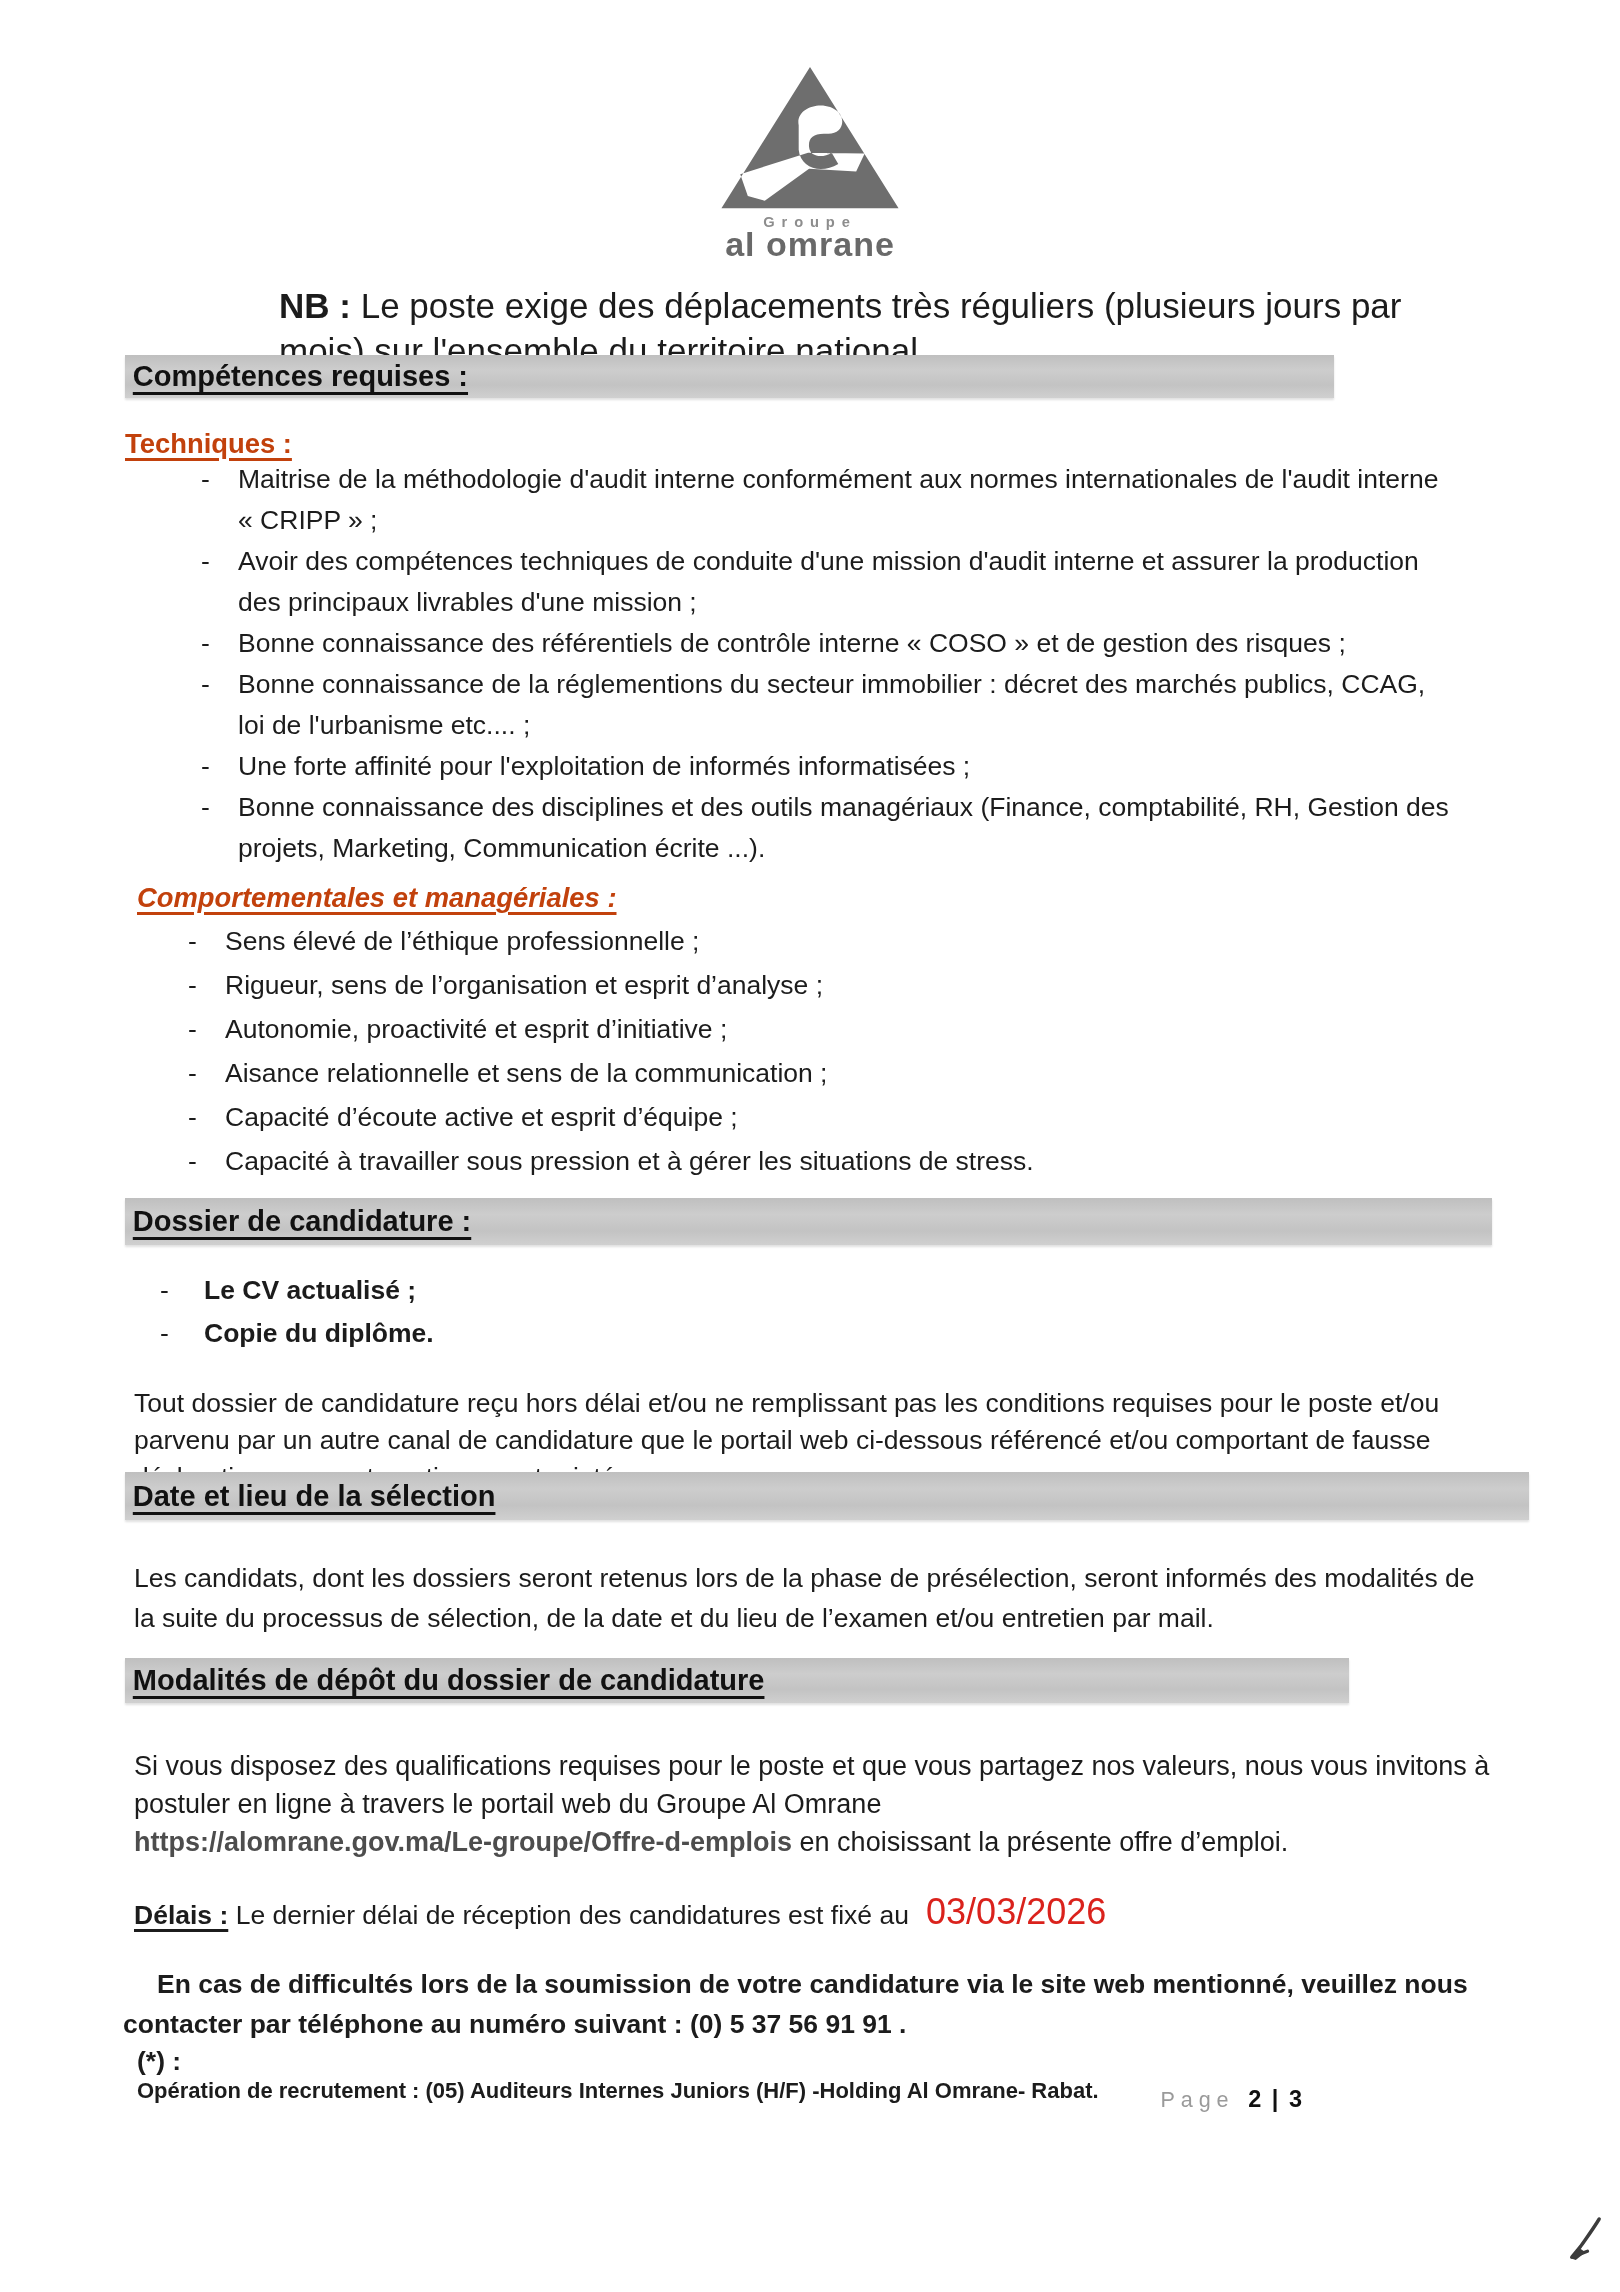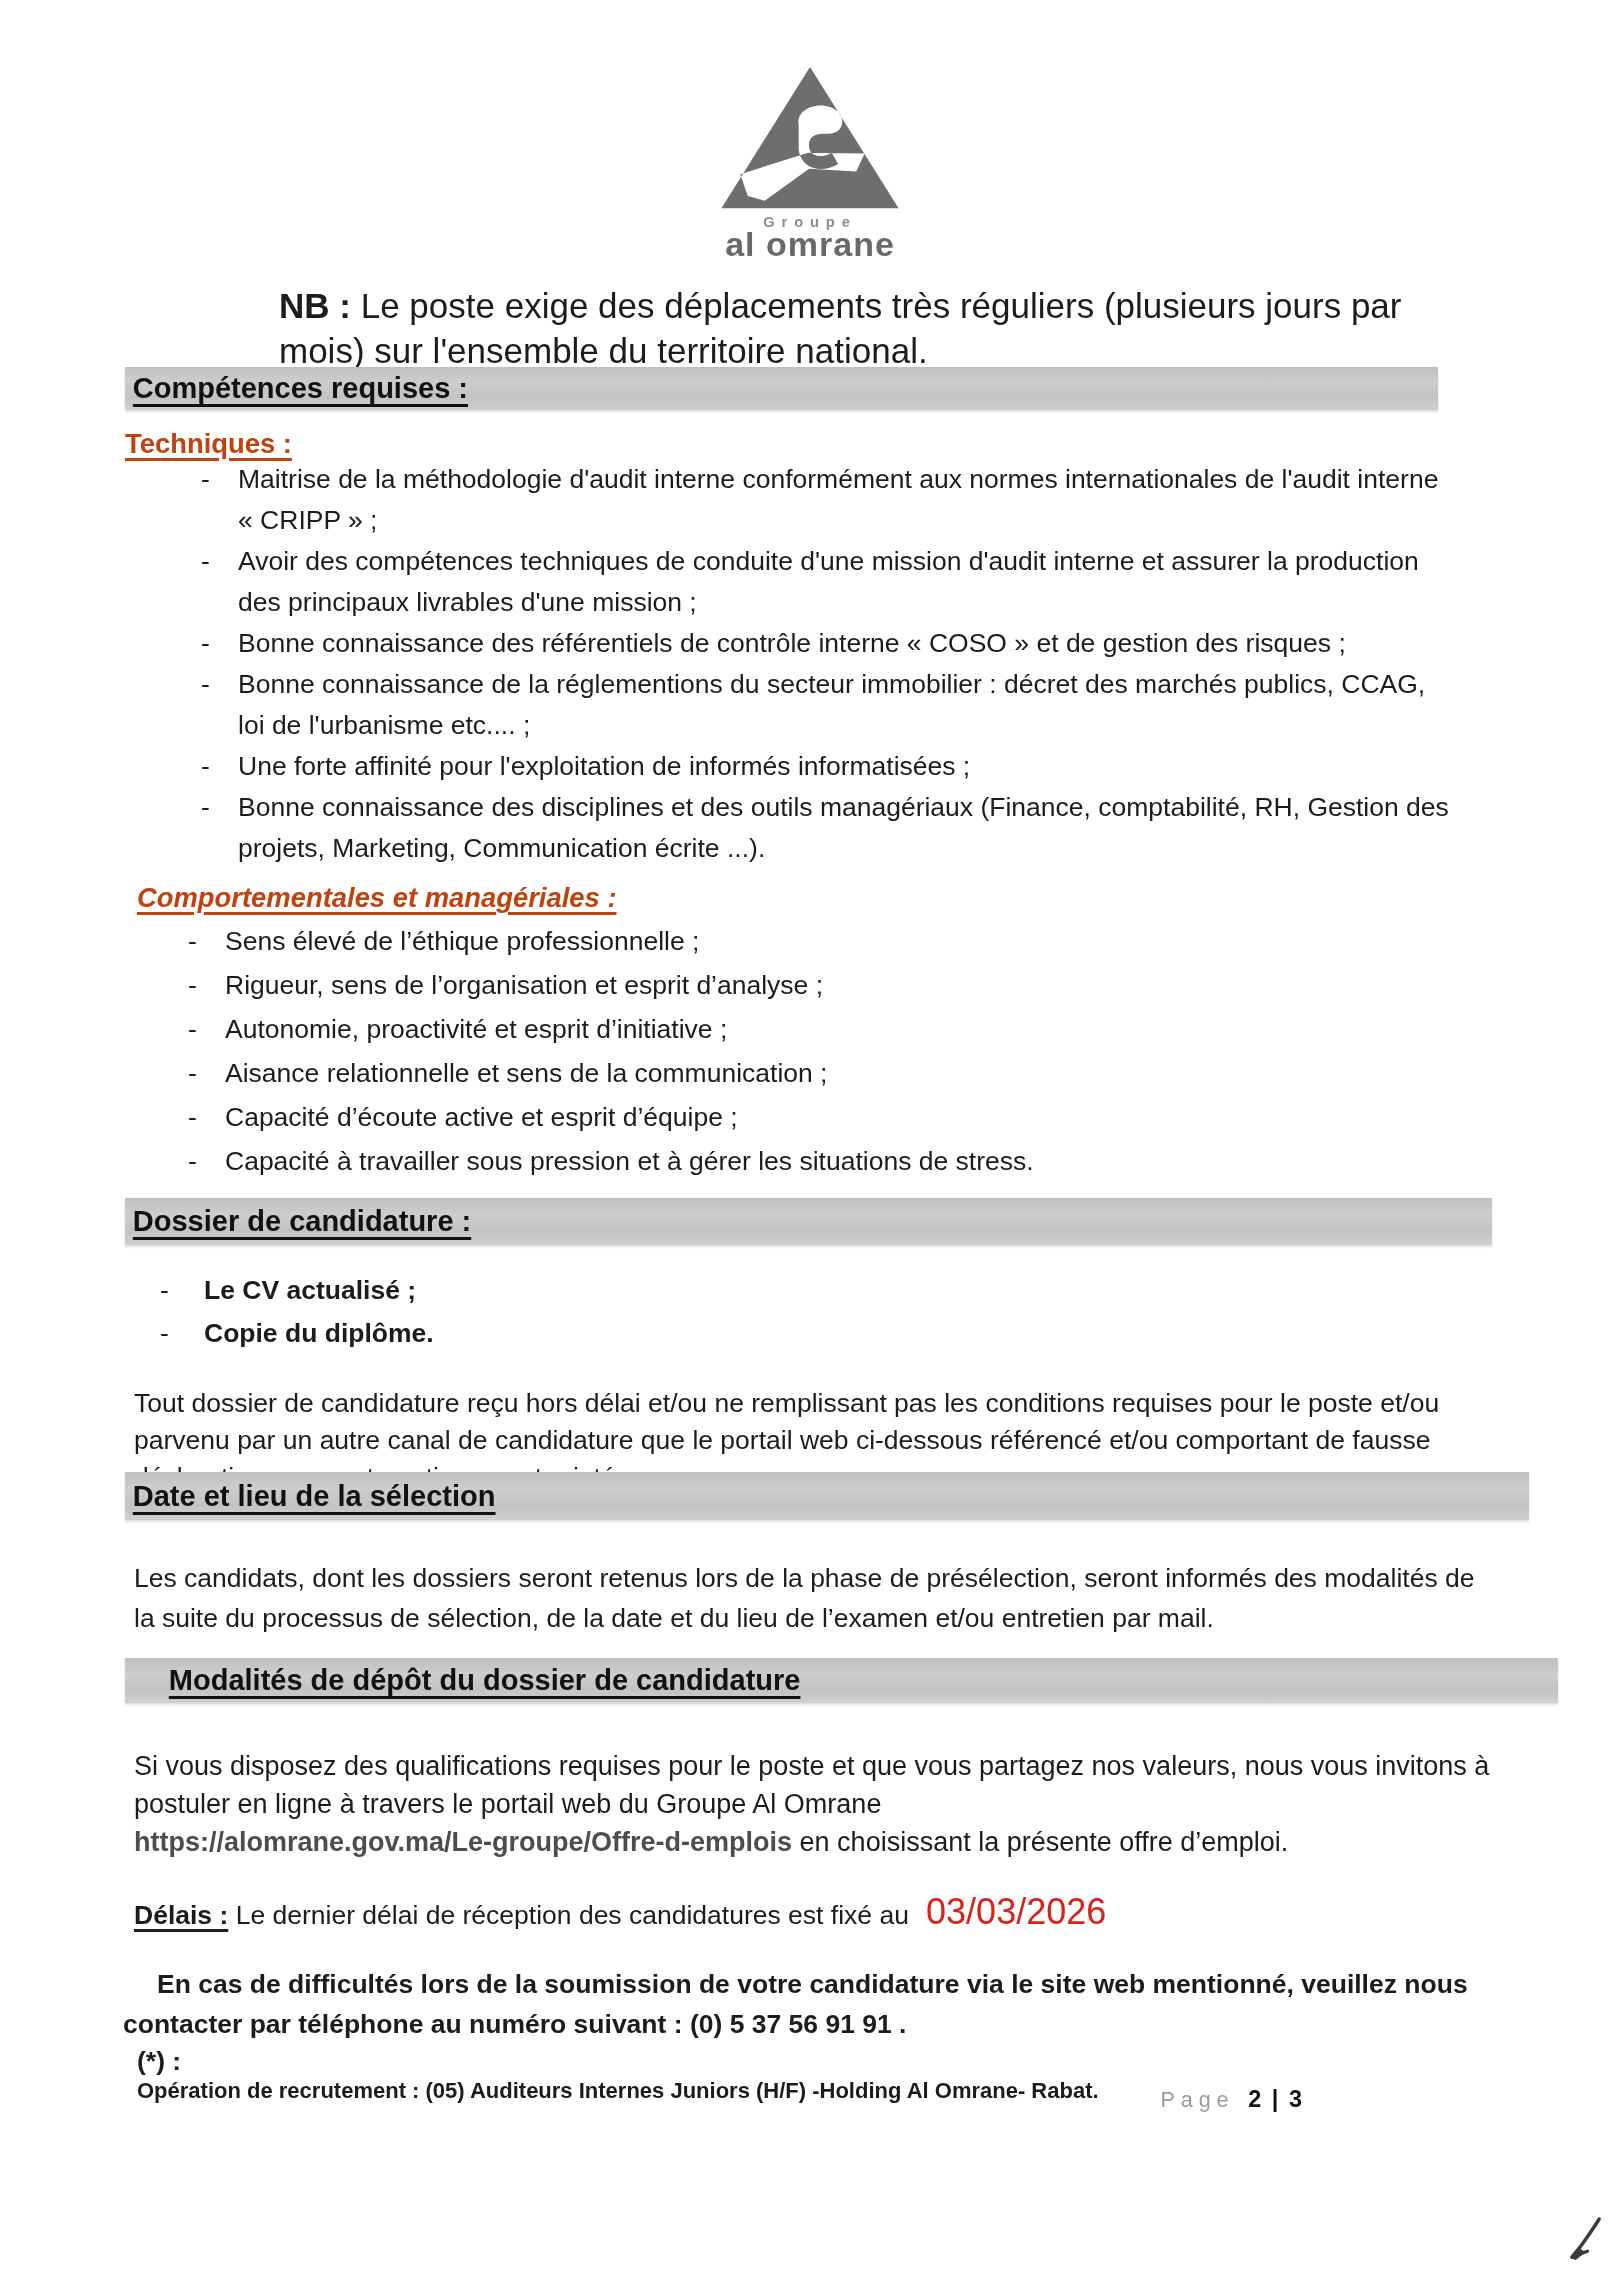--- a/index.html
+++ b/index.html
@@ -43,24 +43,24 @@
     box-shadow:0 2px 2px rgba(0,0,0,0.12);
   }
   .bar-title{
     font-size:29px;font-weight:700;color:#111;
     padding-left:7.8px;
     text-decoration:underline;
     text-decoration-thickness:2.9px;
     text-underline-offset:5.9px;
     white-space:nowrap;
   }
-  .bar-competences{top:367px;left:125px;width:1313px;height:43px;}
+  .bar-competences{top:355px;left:125px;width:1209px;height:43px;}
   .bar-dossier{top:1198px;left:125px;width:1367px;height:47px;}
   .bar-date{top:1472px;left:125px;width:1404px;height:48px;}
-  .bar-modalites{top:1658px;left:125px;width:1397px;height:45px;padding-left:36px;}
+  .bar-modalites{top:1658px;left:125px;width:1224px;height:45px;}
 
   
   .subheading{
     font-size:27.4px;font-weight:700;color:#c2410c;
     text-decoration:underline;text-decoration-thickness:2.9px;text-underline-offset:4.9px;
     white-space:nowrap;
   }
   .h-techniques{top:428px;left:125px;}
   .h-comportementales{top:882px;left:137px;font-style:italic;}
 

